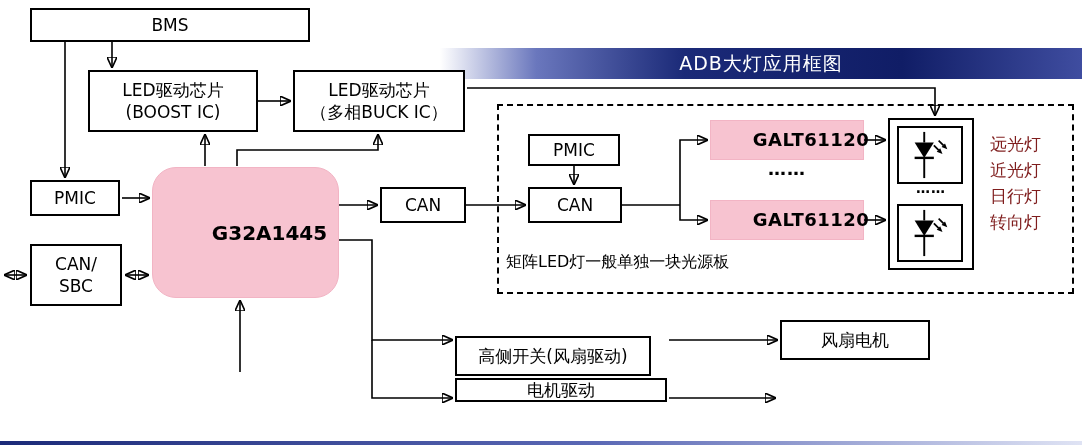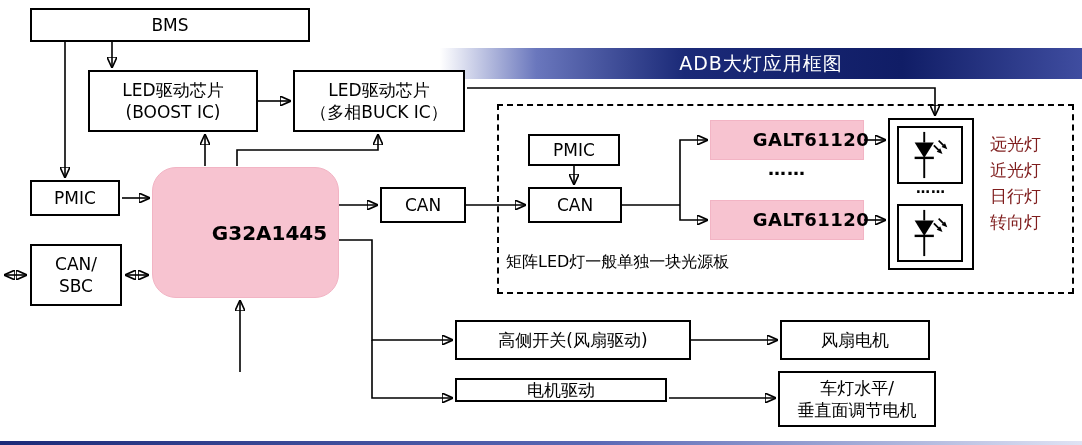--- a/index.html
+++ b/index.html
@@ -218,34 +218,28 @@
 
   <div class="lamp-list">
     <div>远光灯</div>
     <div>近光灯</div>
     <div>日行灯</div>
     <div>转向灯</div>
   </div>
 
   <div class="caption">矩阵LED灯一般单独一块光源板</div>
 
-  <div class="box" style="left:455px; top:320px; width:236px; height:40px">
+  <div class="box" style="left:455px; top:336px; width:196px; height:40px">
     <span>高侧开关(风扇驱动)</span>
   </div>
 
   <div class="box" style="left:780px; top:320px; width:150px; height:40px">
     <span>风扇电机</span>
   </div>
 
   <div class="box" style="left:455px; top:378px; width:212px; height:24px">
     <span>电机驱动</span>
   </div>
 
-  <div class="box" style="left:778px; top:371px; width:158px; height:56px">
-    <div>
-      <div>车灯水平/</div>
-      <div>垂直面调节电机</div>
-    </div>
-  </div>
 
   <div class="bottom-bar"></div>
 
 </div>
 
 </body></html>

